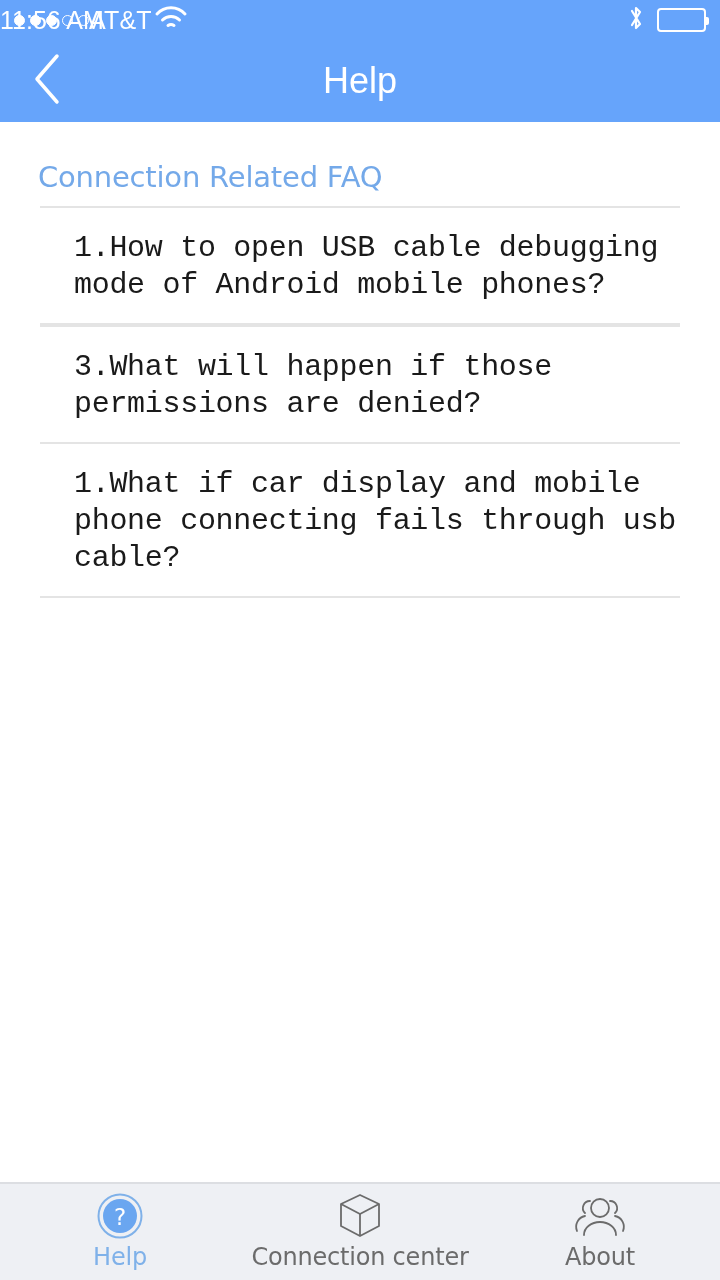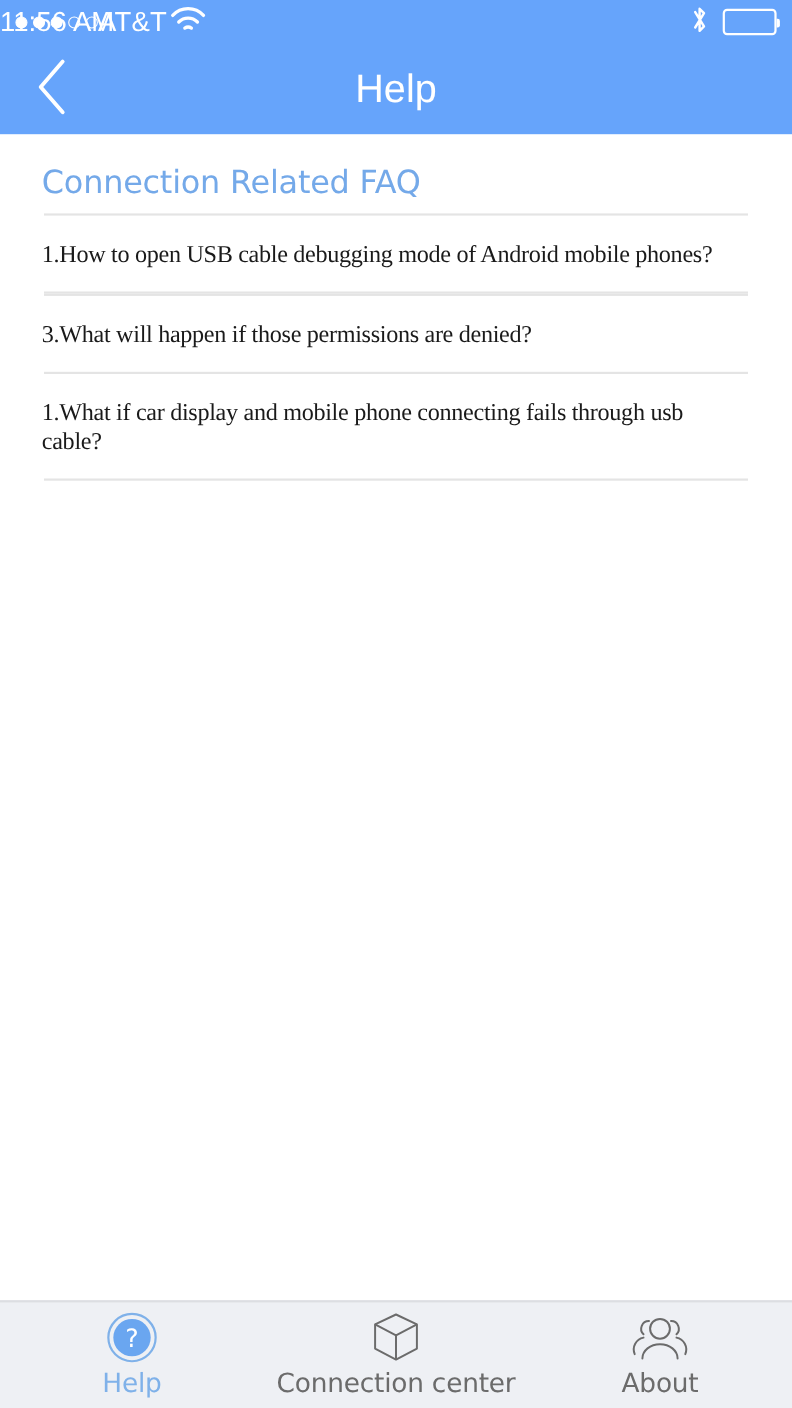--- a/index.html
+++ b/index.html
@@ -126,47 +126,48 @@
     color: #ffffff;
     font-size: 36px;
     font-family: "Liberation Sans", sans-serif;
     font-weight: 400;
   }
 
   
   .content {
     flex: 1 1 auto;
     background: #ffffff;
-    padding-top: 12px;
+    padding-top: 24px;
     overflow: hidden;
   }
 
   .section-title {
     color: #74a9e9;
     font-size: 29px;
     padding: 14px 40px 12px 38px;
     font-family: "DejaVu Sans", sans-serif;
     letter-spacing: -0.2px;
   }
 
   .divider {
     height: 2px;
     background: #e4e4e4;
     margin: 0 40px;
   }
 
   .faq-item {
     padding: 22px 40px 20px 38px;
-    font-size: 22px;
+    font-size: 30px;
     line-height: 1.22;
     color: #1a1a1a;
-    font-family: Liberation Serif, serif;
+    font-family: Liberation Mono, monospace;
     cursor: pointer;
     letter-spacing: -0.3px;
     white-space: pre-wrap;
+    margin-left: 36px;
   }
 
   
   .tab-bar {
     flex: 0 0 auto;
     height: 98px;
     background: #eef0f4;
     border-top: 2px solid #dcdee2;
     display: flex;
     align-items: center;

